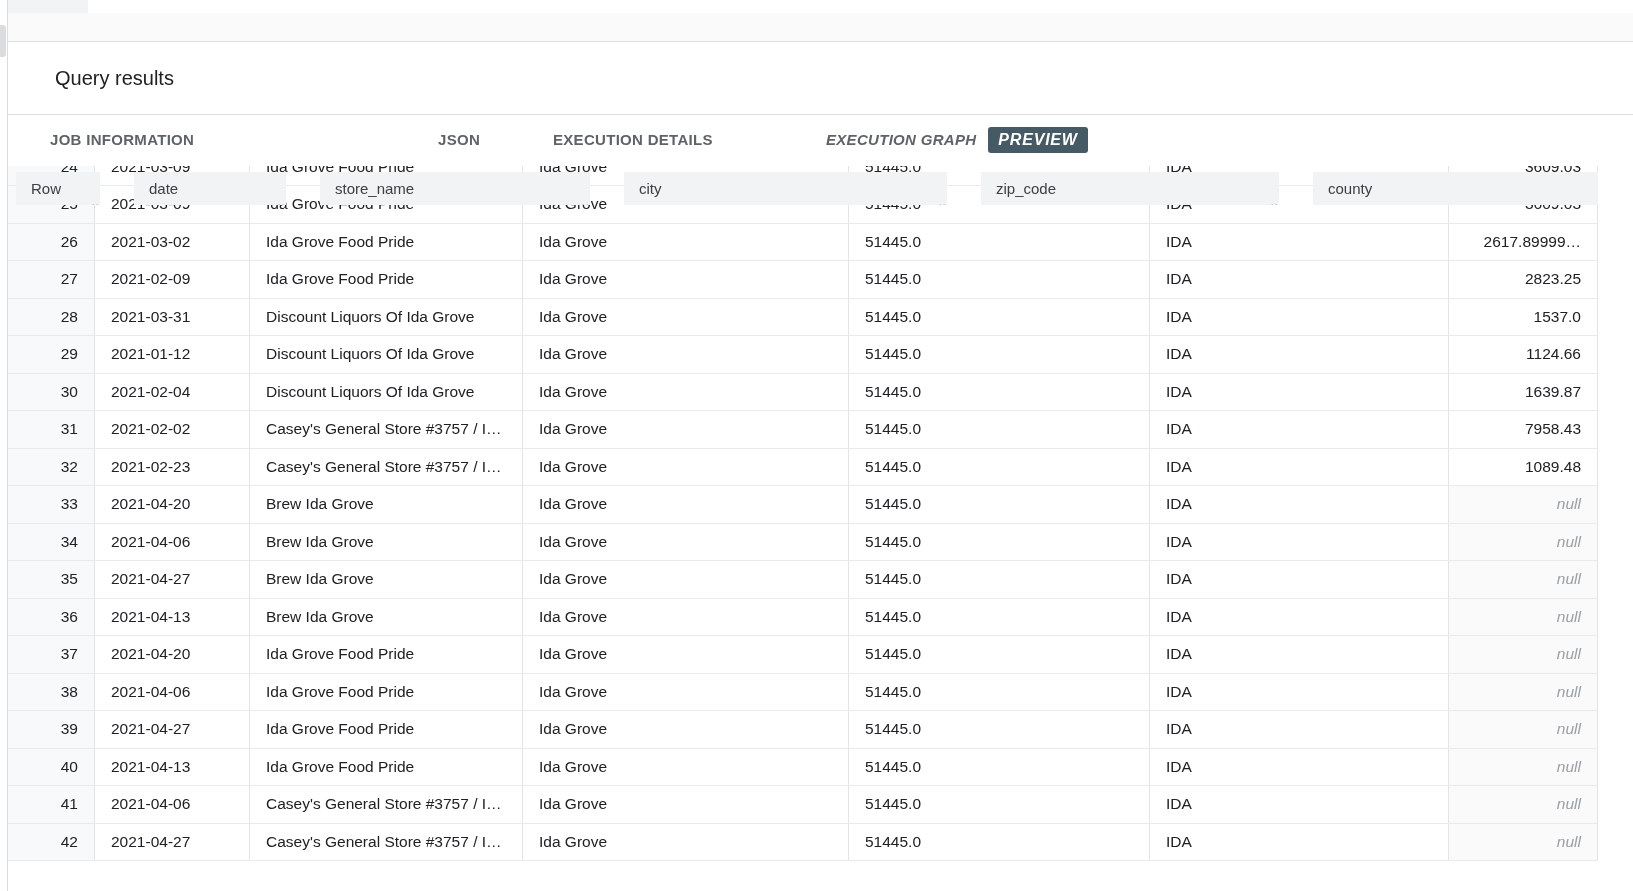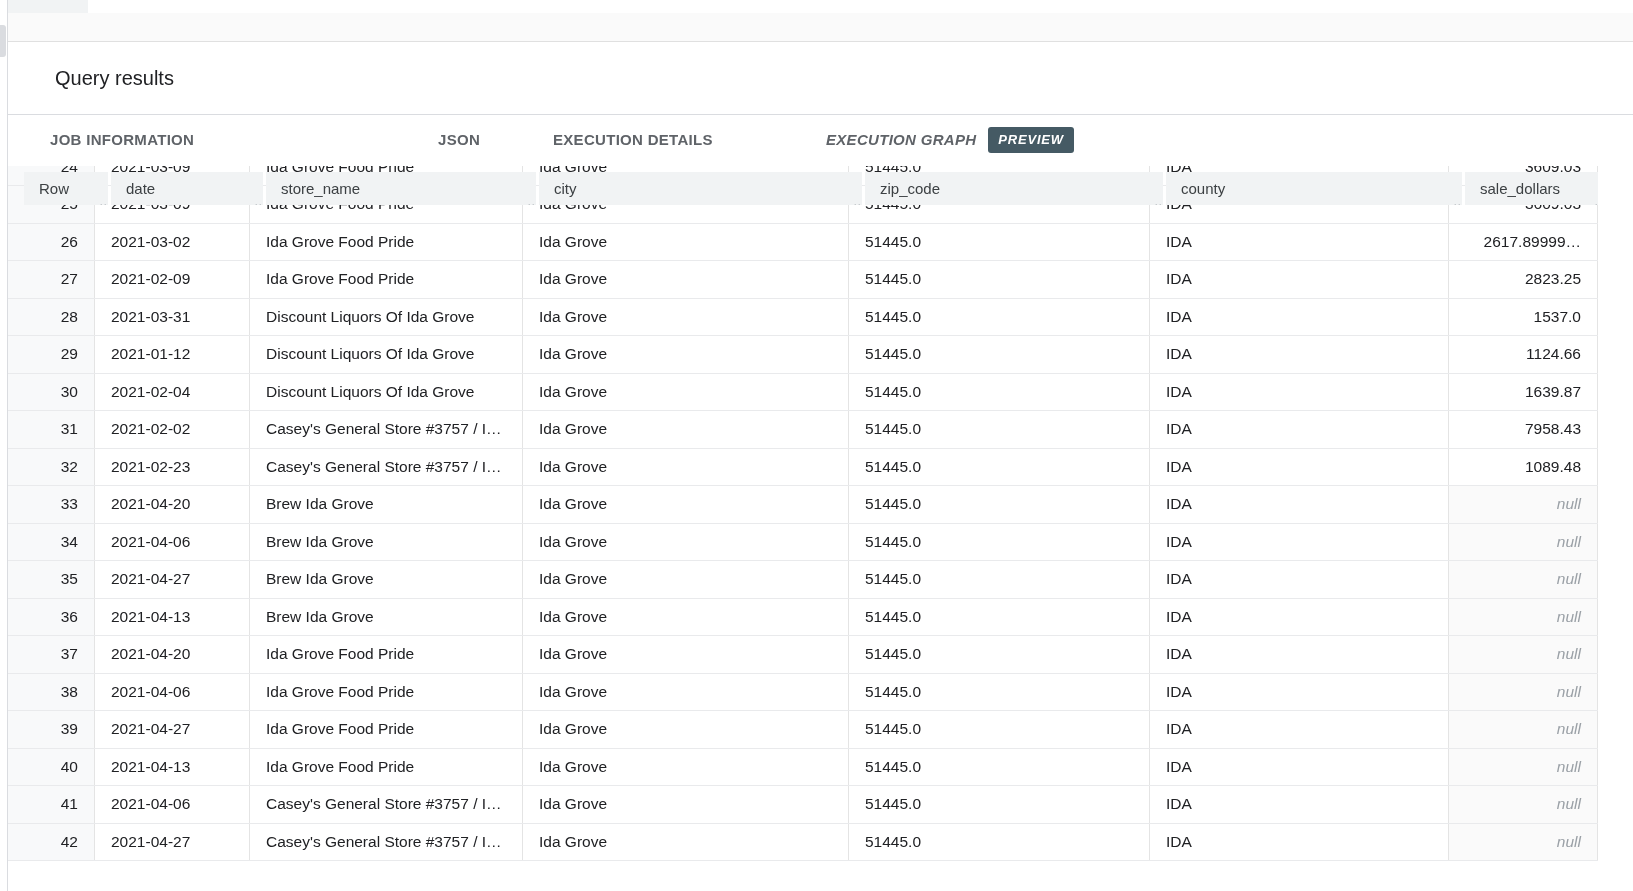--- a/index.html
+++ b/index.html
@@ -19,36 +19,36 @@
   #panel-header{position:absolute;left:8px;top:42px;width:1625px;height:73px;background:#fff;border-bottom:1px solid #dadce0;box-sizing:border-box;}
   #page-title{position:absolute;left:35px;top:0;height:72px;line-height:72px;font-size:20px;color:#202124;margin-left:12px;}
 
   
   #tab-bar{position:absolute;left:8px;top:116px;width:1625px;height:48px;background:#fff;}
   .tab{position:absolute;top:0;height:48px;line-height:48px;font-size:15px;font-weight:bold;
        letter-spacing:.3px;color:#5f6368;cursor:pointer;white-space:nowrap;}
   .tab.active{color:#1a73e8;text-align:center;}
   .tab-indicator{position:absolute;left:0;right:0;bottom:-3px;height:3px;background:#1a73e8;border-radius:3px 3px 0 0;}
   #tab-graph{display:flex;align-items:center;gap:12px;font-style:italic;}
-  .badge{display:inline-block;background:#455a64;color:#fff;font-size:13px;font-weight:bold;
+  .badge{display:inline-block;background:#455a64;color:#fff;font-size:16px;font-weight:bold;
          letter-spacing:.8px;height:26px;line-height:26px;padding:0 10px;border-radius:3px;}
 
   
   #table-viewport{position:absolute;left:8px;top:166px;width:1590px;height:695px;overflow:hidden;background:#fff;}
   #scroll-content{position:absolute;left:0;top:-17.5px;width:1590px;}
   .trow{display:flex;height:37.5px;box-sizing:border-box;border-bottom:1px solid #e9eaec;background:#fff;}
   .cell{flex:none;box-sizing:border-box;height:100%;line-height:36px;font-size:15.5px;color:#202124;
         padding:0 16px;white-space:nowrap;overflow:hidden;border-right:1px solid #e4e4e4;}
   .rownum{background:#f8f9fa;text-align:right;}
   .num{text-align:right;}
   .nullv{background:#fafafa;font-style:italic;color:#9aa0a6;}
   .c0{width:87px}.c1{width:155px}.c2{width:273px}.c3{width:326px}.c4{width:301px}.c5{width:299px}.c6{width:149px}
 
   
-  #header-row{position:absolute;left:16px;top:6px;width:1590px;height:33px;display:flex;}
+  #header-row{position:absolute;left:8px;top:6px;width:1590px;height:33px;display:flex;gap:31px;}
   .hcell{flex:none;box-sizing:border-box;height:33px;padding-right:3px;position:relative;cursor:pointer;}
   .hcell:last-child{padding-right:10px;}
   .hcell-inner{position:relative;height:100%;background:#f1f3f4;line-height:33px;padding-left:15px;
                font-size:15px;color:#3c4043;white-space:nowrap;overflow:hidden;box-sizing:border-box;}
   .hcell:last-child .hcell-inner{border-right:1px solid #e4e4e4;}
   .resize-handle{position:absolute;right:2px;bottom:0;width:12px;height:12px;cursor:col-resize;}
 </style>
 </head>
 <body>
 

